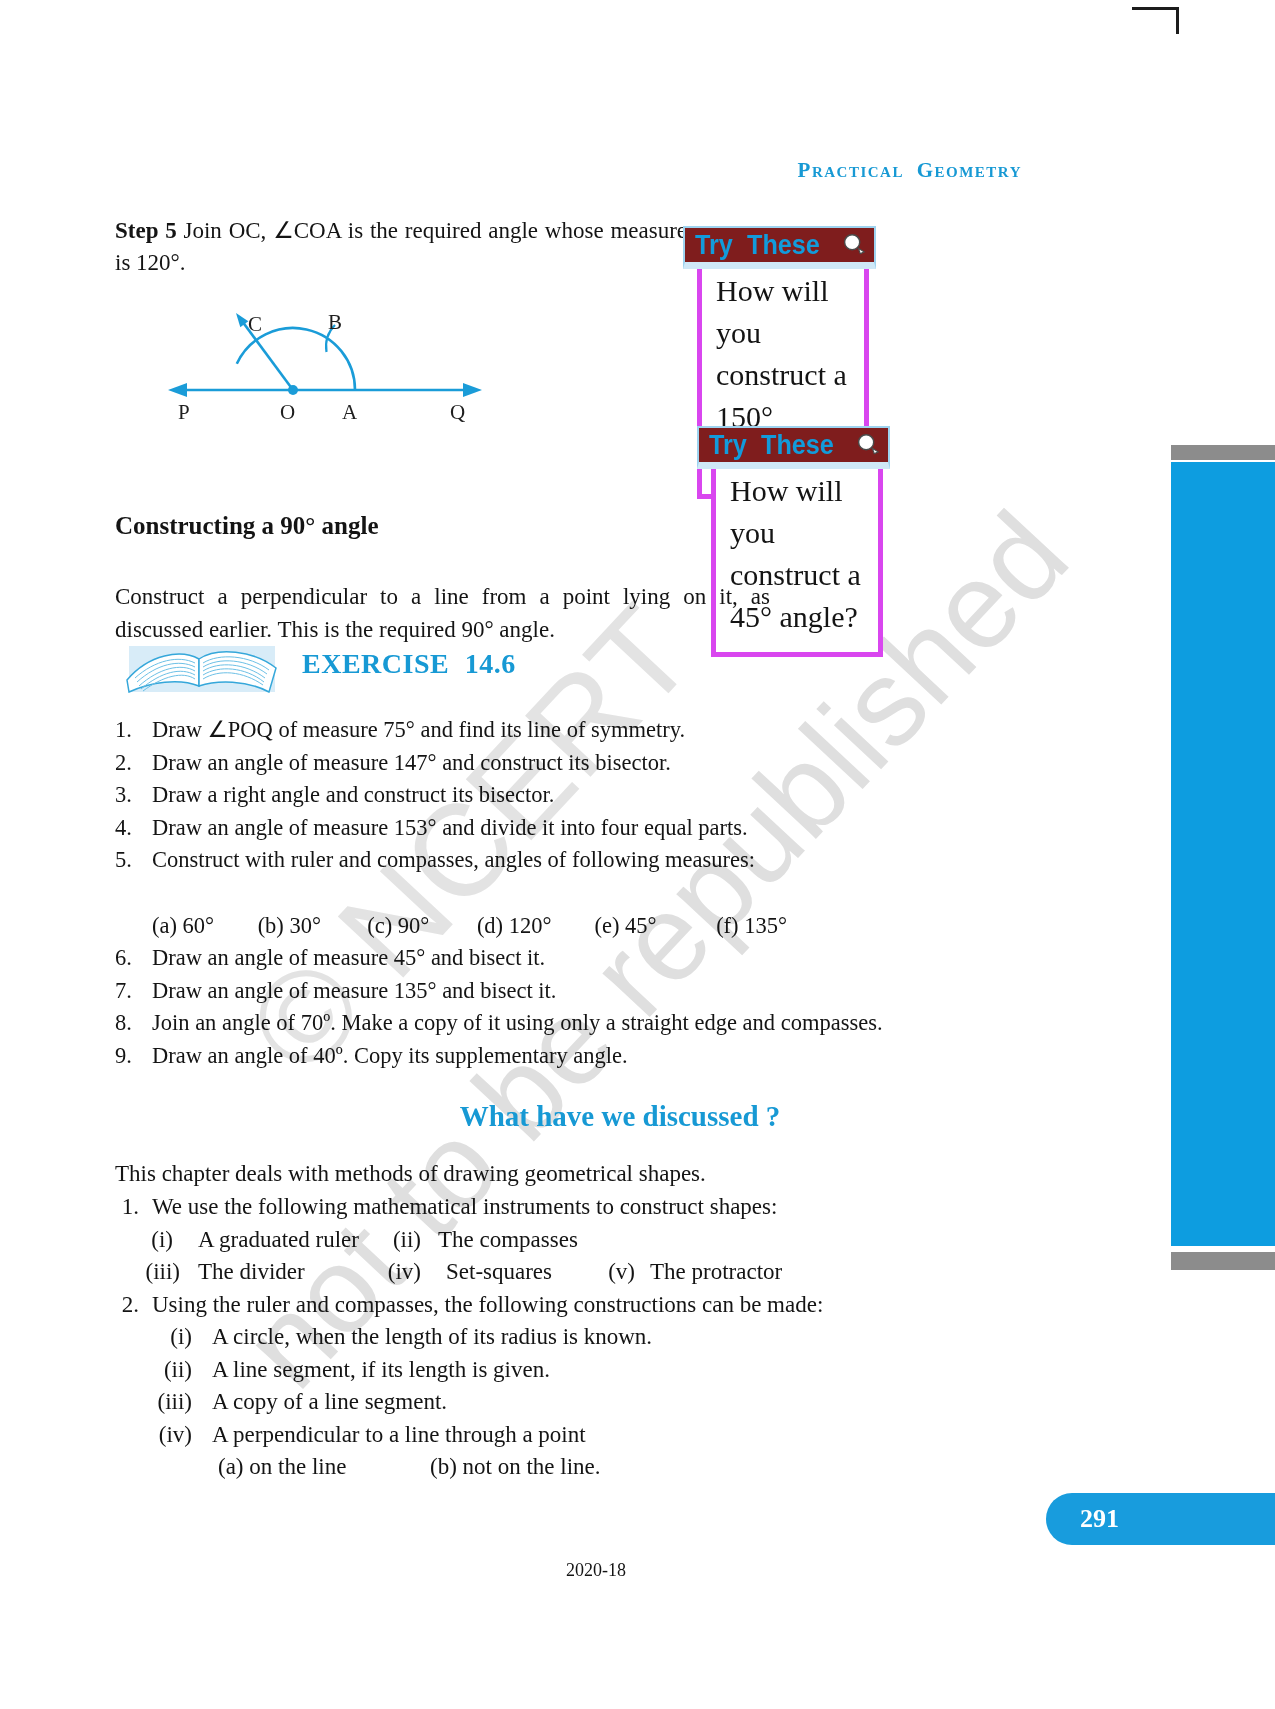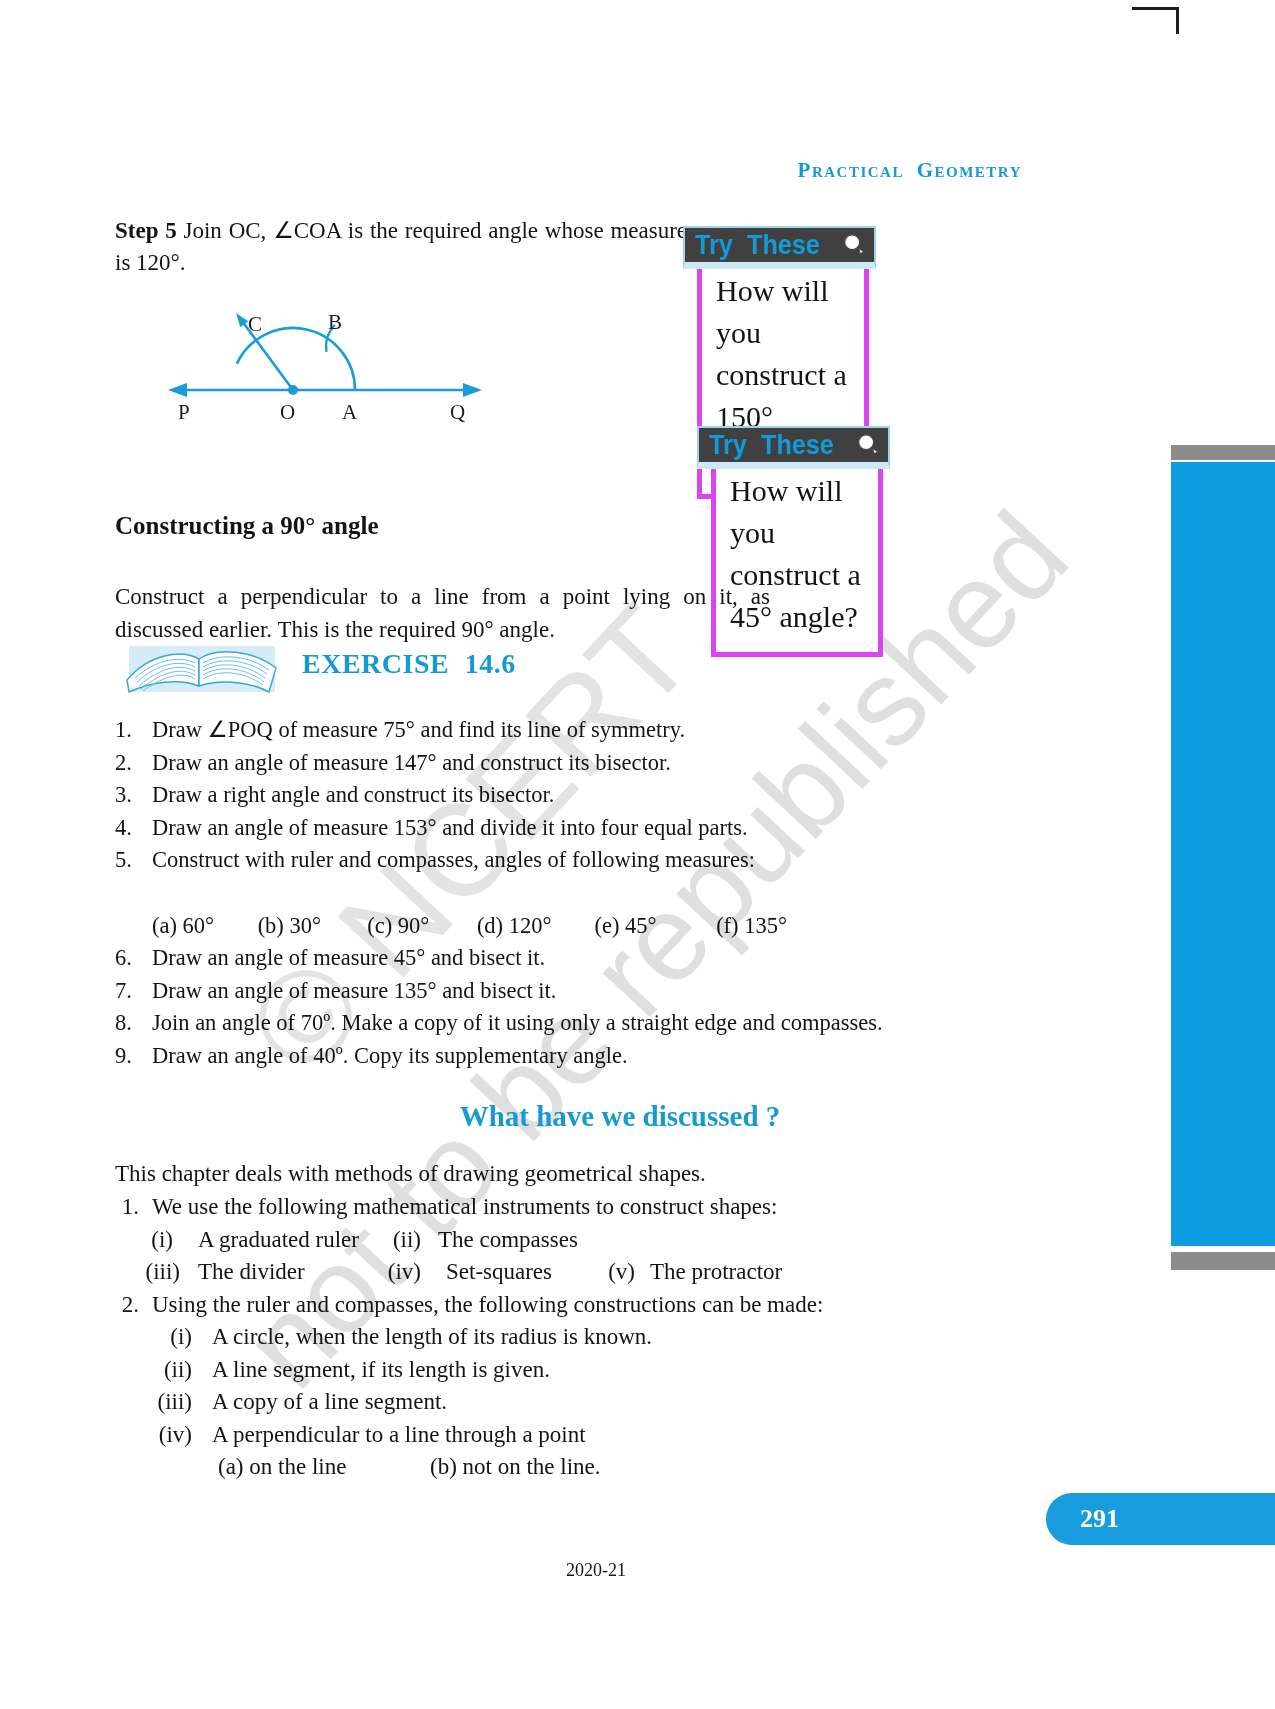--- a/index.html
+++ b/index.html
@@ -21,21 +21,21 @@
   .cm-h{left:1132px;top:7px;width:47px;height:3px;background:#1c1c1c;}
   .cm-v{left:1176px;top:7px;width:3px;height:27px;background:#1c1c1c;}
 
   
   .step5{left:115px;top:215px;width:572px;font-size:23px;line-height:1.38;text-align:justify;}
   .b{font-weight:bold;}
 
   
   .try{position:absolute;z-index:1;}
   .try .tab{position:absolute;left:0;top:0;z-index:2;display:flex;align-items:center;gap:8px;
-    background:#404040;border:2px solid #9ed3ef;border-bottom:7px solid #cfe8f7;padding:0 8px 0 10px;height:34px;}
+    background:#7f1d1d;border:2px solid #9ed3ef;border-bottom:7px solid #cfe8f7;padding:0 8px 0 10px;height:34px;}
   .tab-text{color:#129bdb;font:bold 28px "Liberation Sans",sans-serif;display:inline-block;
     transform:scaleX(.9);transform-origin:left center;word-spacing:8px;white-space:nowrap;}
   .try .box{position:absolute;left:14px;top:27px;z-index:1;border:5px solid #d946ef;background:#ffffff;
     padding:12px 10px 14px 14px;width:138px;font-size:30px;line-height:1.4;}
 
   
   .h90{left:115px;top:512px;font-size:25px;font-weight:bold;}
   .p90{left:115px;top:549px;width:655px;font-size:23px;line-height:1.42;text-align:justify;margin-top:32px;}
 
   
@@ -249,15 +249,15 @@
   </div>
 
   <div class="z gray-top"></div>
   <div class="z blue-bar"></div>
   <div class="z gray-bottom"></div>
 
   <div class="z badge">
     <span>291</span>
   </div>
 
-  <div class="z footer">2020-21</div>
+  <div class="z footer">2020-18</div>
 
 </div>
 
 </body></html>

